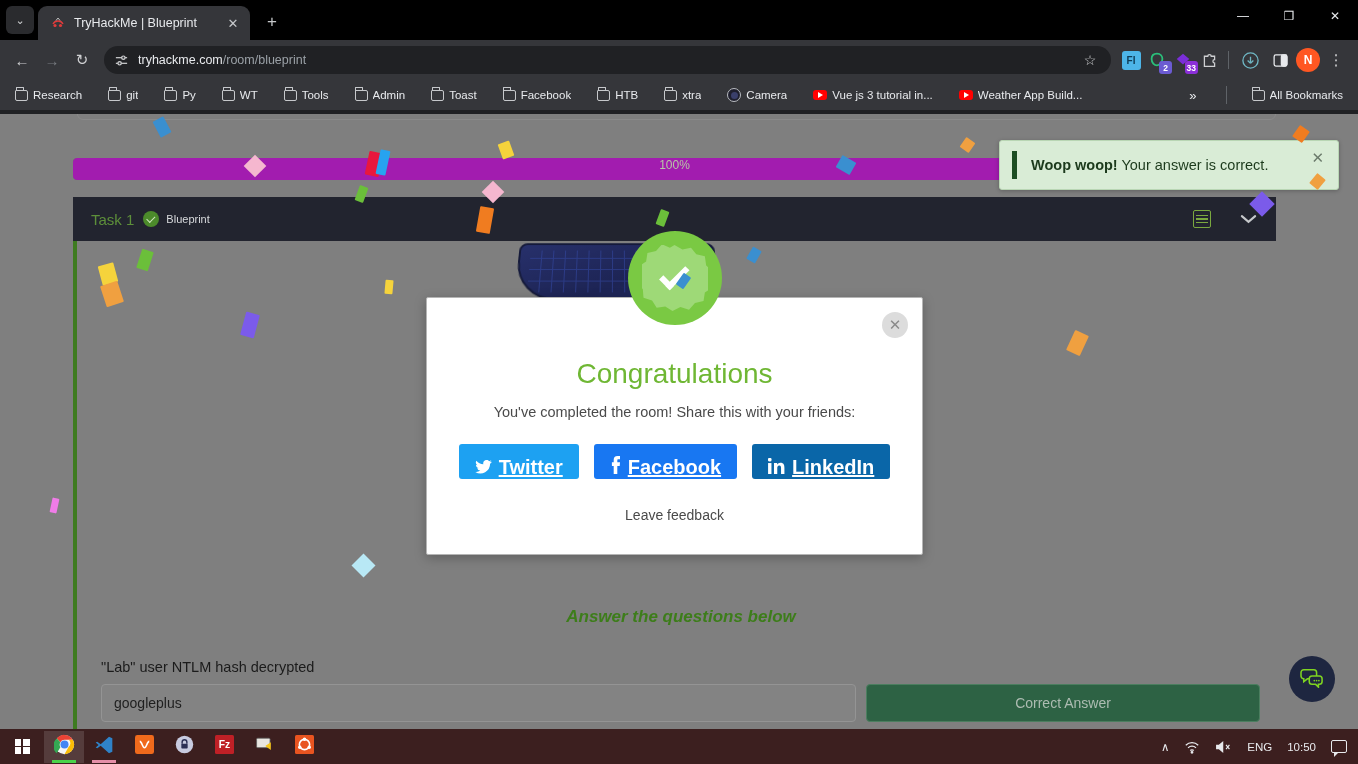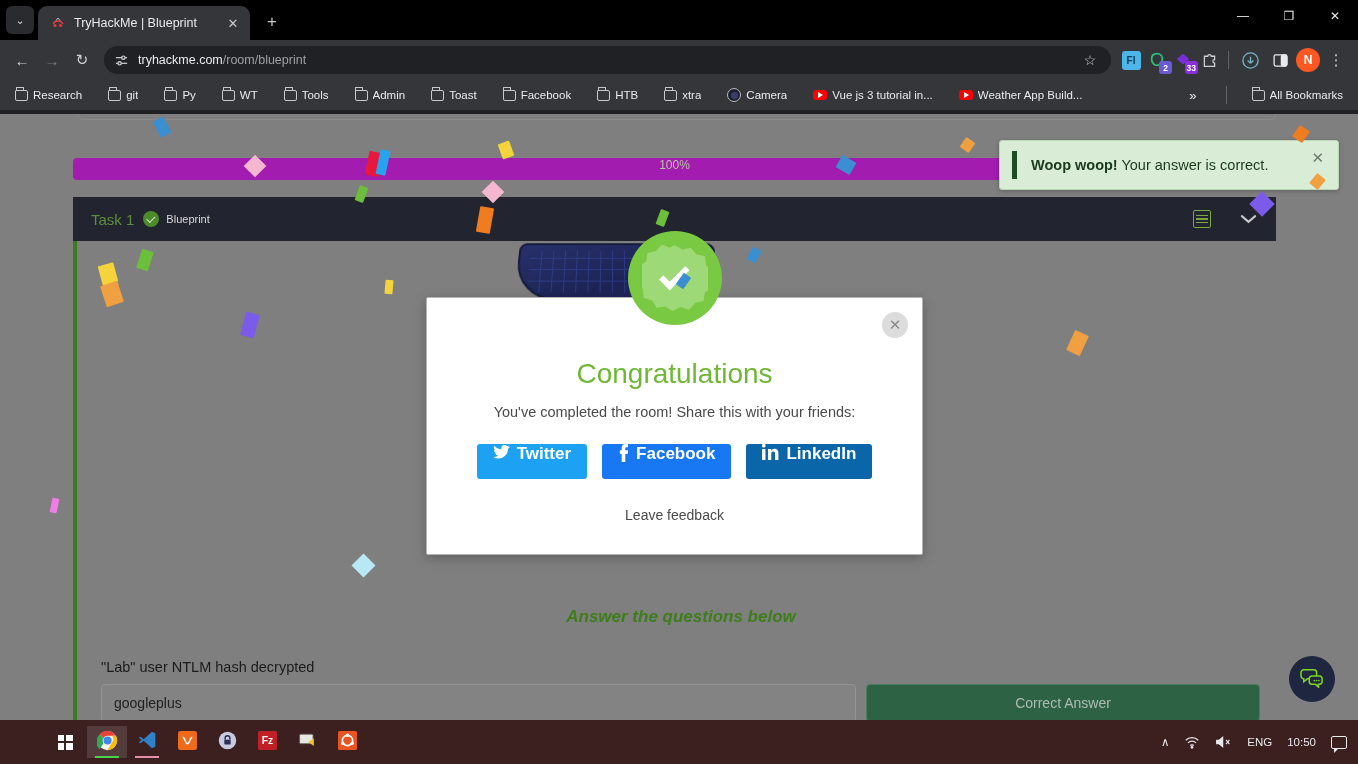--- a/index.html
+++ b/index.html
@@ -204,37 +204,37 @@
   .modal-close {
     position: absolute; right: 14px; top: 14px; width: 26px; height: 26px;
     border-radius: 50%; background: #dcdcdc; color: #8a8a8a; font-size: 15px;
     display: flex; align-items: center; justify-content: center;
   }
   .modal-title { text-align: center; margin-top: 60px; color: #6fb734;
     font-size: 28px; font-weight: normal; }
   .modal-sub { text-align: center; margin-top: 14px; color: #4a4a4a; font-size: 14.5px; }
   .share-row { display: flex; justify-content: center; gap: 15px; margin-top: 24px; }
   .share-btn {
-    height: 35px; border-radius: 3px; color: #fff; font-size: 17px; font-weight: bold;
-    display: flex; align-items: flex-start; gap: 7px; padding: 0 16px;
+    height: 35px; border-radius: 3px; color: #fff; font-size: 20px; font-weight: bold;
+    display: flex; align-items: flex-end; gap: 7px; padding: 0 16px; text-decoration: underline;
   }
   .sb-tw { background: #1da1f2; }
   .sb-fb { background: #1877f2; }
   .sb-li { background: #0a66a8; }
   .modal-feedback { text-align: center; margin-top: 28px; color: #4a4a4a; font-size: 14px; }
 
   
   .confetti { position: absolute; pointer-events: none; }
   .cf-rect { border-radius: 1px; }
   .cf-diamond { transform: rotate(45deg); }
 
   
   .taskbar {
-    position: absolute; left: 0; bottom: 0; width: 1358px; height: 44px;
-    background: #3c1f1f; display: flex; align-items: center; padding-left: 43px;
+    position: absolute; left: 0; bottom: 0; width: 1358px; height: 35px;
+    background: #3c1f1f; display: flex; align-items: center;
   }
   .tb-start { width: 44px; height: 32px; display:flex;align-items:center;justify-content:center; }
   .win-logo { width: 15px; height: 15px; display:grid; grid-template-columns:1fr 1fr;
     grid-template-rows:1fr 1fr; gap:1.6px; }
   .win-logo i { background: #fff; display:block; }
   .tb-app { width: 40px; height: 32px; display:flex;align-items:center;justify-content:center;
     position: relative; }
   .tb-app.active { background: rgba(255,255,255,.13); }
   .tb-app.active::after { content:''; position:absolute; bottom:0; left:8px; right:8px;
     height: 2.5px; background: #4ad34a; }

